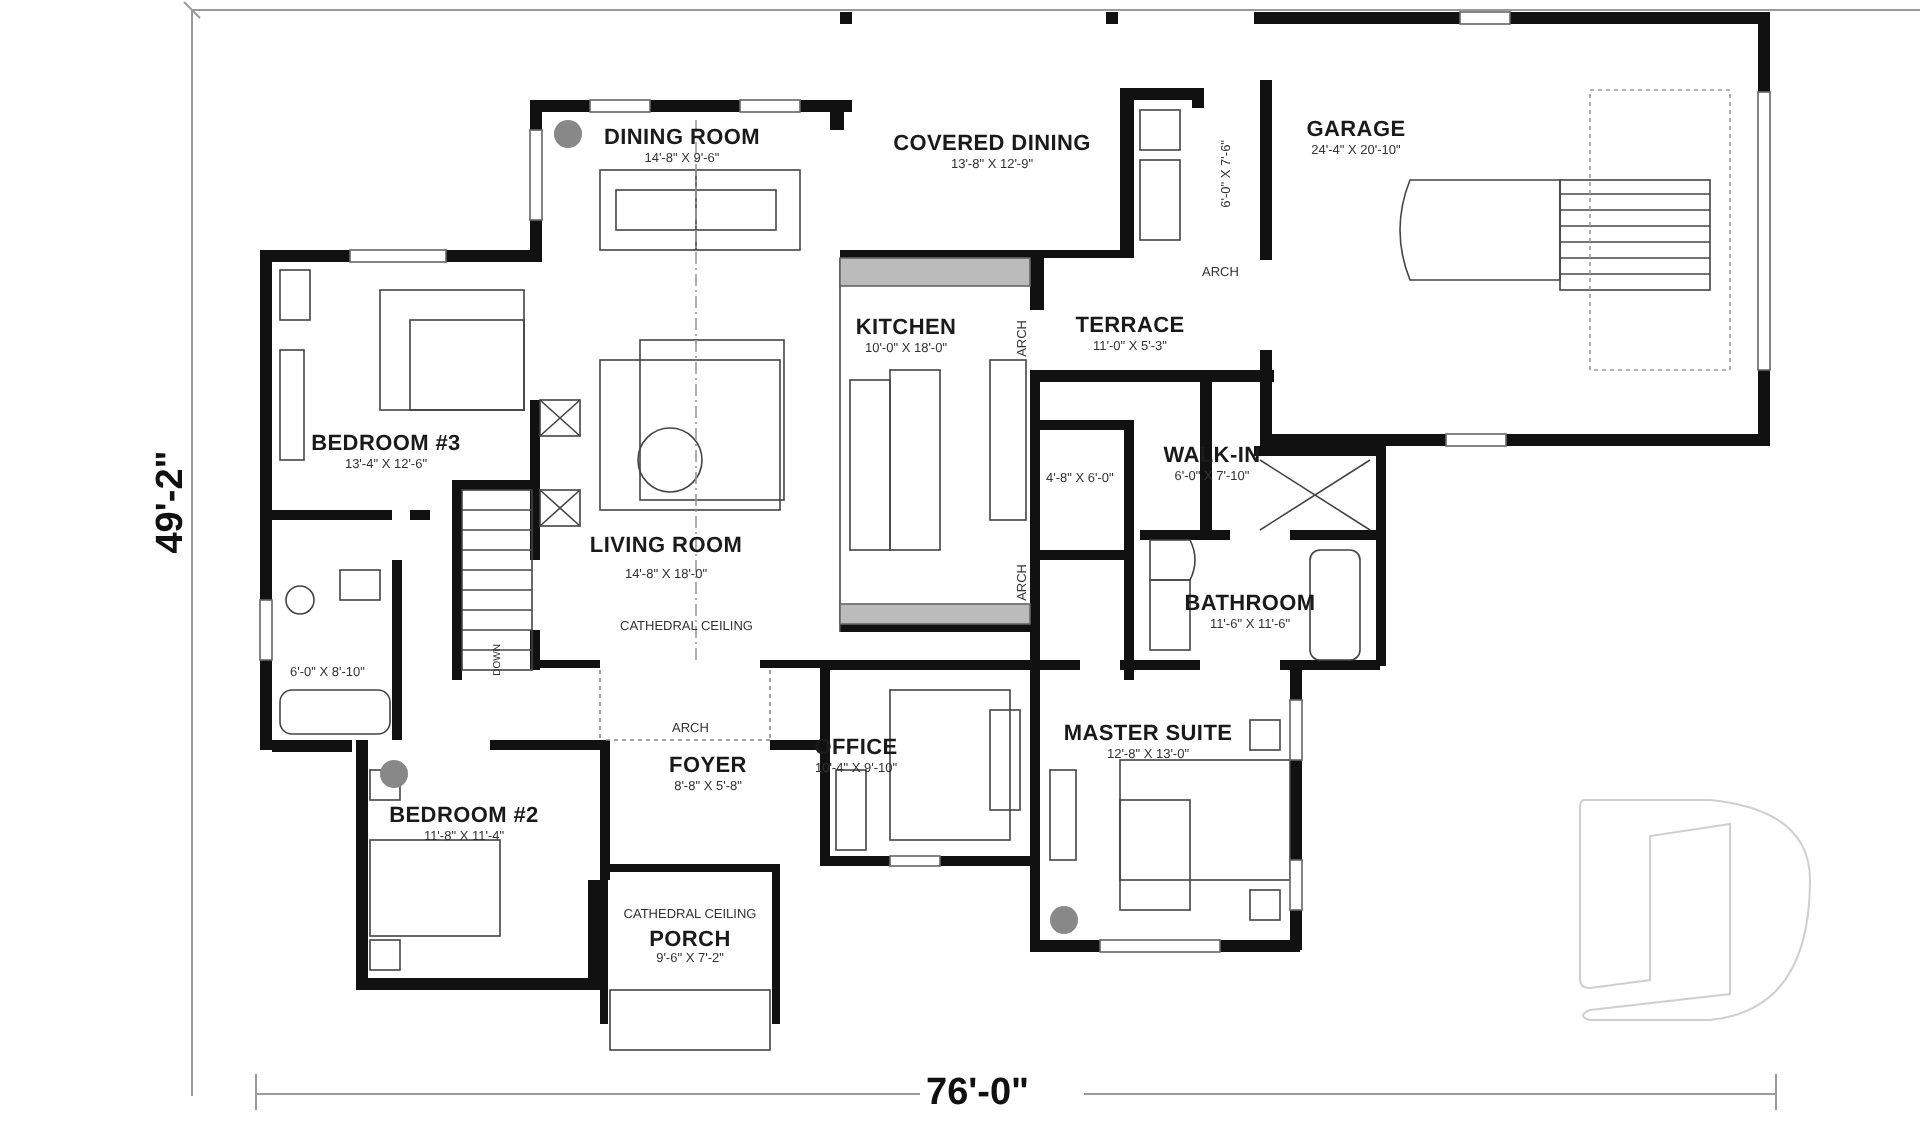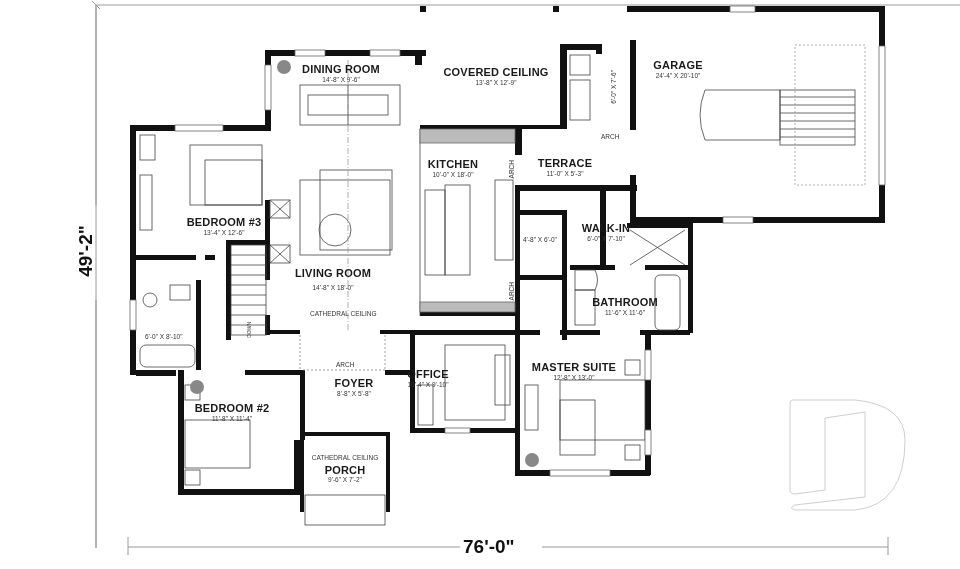--- a/index.html
+++ b/index.html
@@ -226,36 +226,36 @@
     <circle cx="197" cy="387" r="7"></circle>
     <circle cx="532" cy="460" r="7"></circle>
   </g>
 </svg>
 
 <div class="lbl" style="left:341px;top:64px;">
   <span class="name">DINING ROOM</span>
   <span class="dim">14'-8" X 9'-6"</span>
 </div>
 <div class="lbl" style="left:496px;top:67px;">
-  <span class="name">COVERED CEILING</span>
+  <span class="name">COVERED DINING</span>
   <span class="dim">13'-8" X 12'-9"</span>
 </div>
 <div class="lbl" style="left:678px;top:60px;">
   <span class="name">GARAGE</span>
   <span class="dim">24'-4" X 20'-10"</span>
 </div>
 <div class="lbl" style="left:453px;top:159px;">
   <span class="name">KITCHEN</span>
   <span class="dim">10'-0" X 18'-0"</span>
 </div>
 <div class="lbl" style="left:565px;top:158px;">
   <span class="name">TERRACE</span>
   <span class="dim">11'-0" X 5'-3"</span>
 </div>
-<div class="lbl" style="left:193px;top:217px;margin-left:31px;">
+<div class="lbl" style="left:193px;top:217px;">
   <span class="name">BEDROOM #3</span>
   <span class="dim">13'-4" X 12'-6"</span>
 </div>
 <div class="lbl" style="left:606px;top:223px;">
   <span class="name">WALK-IN</span>
   <span class="dim">6'-0" X 7'-10"</span>
 </div>
 <div class="lbl" style="left:333px;top:268px;">
   <span class="name">LIVING ROOM</span>
   <span class="dim" style="margin-top:5px">14'-8" X 18'-0"</span>

